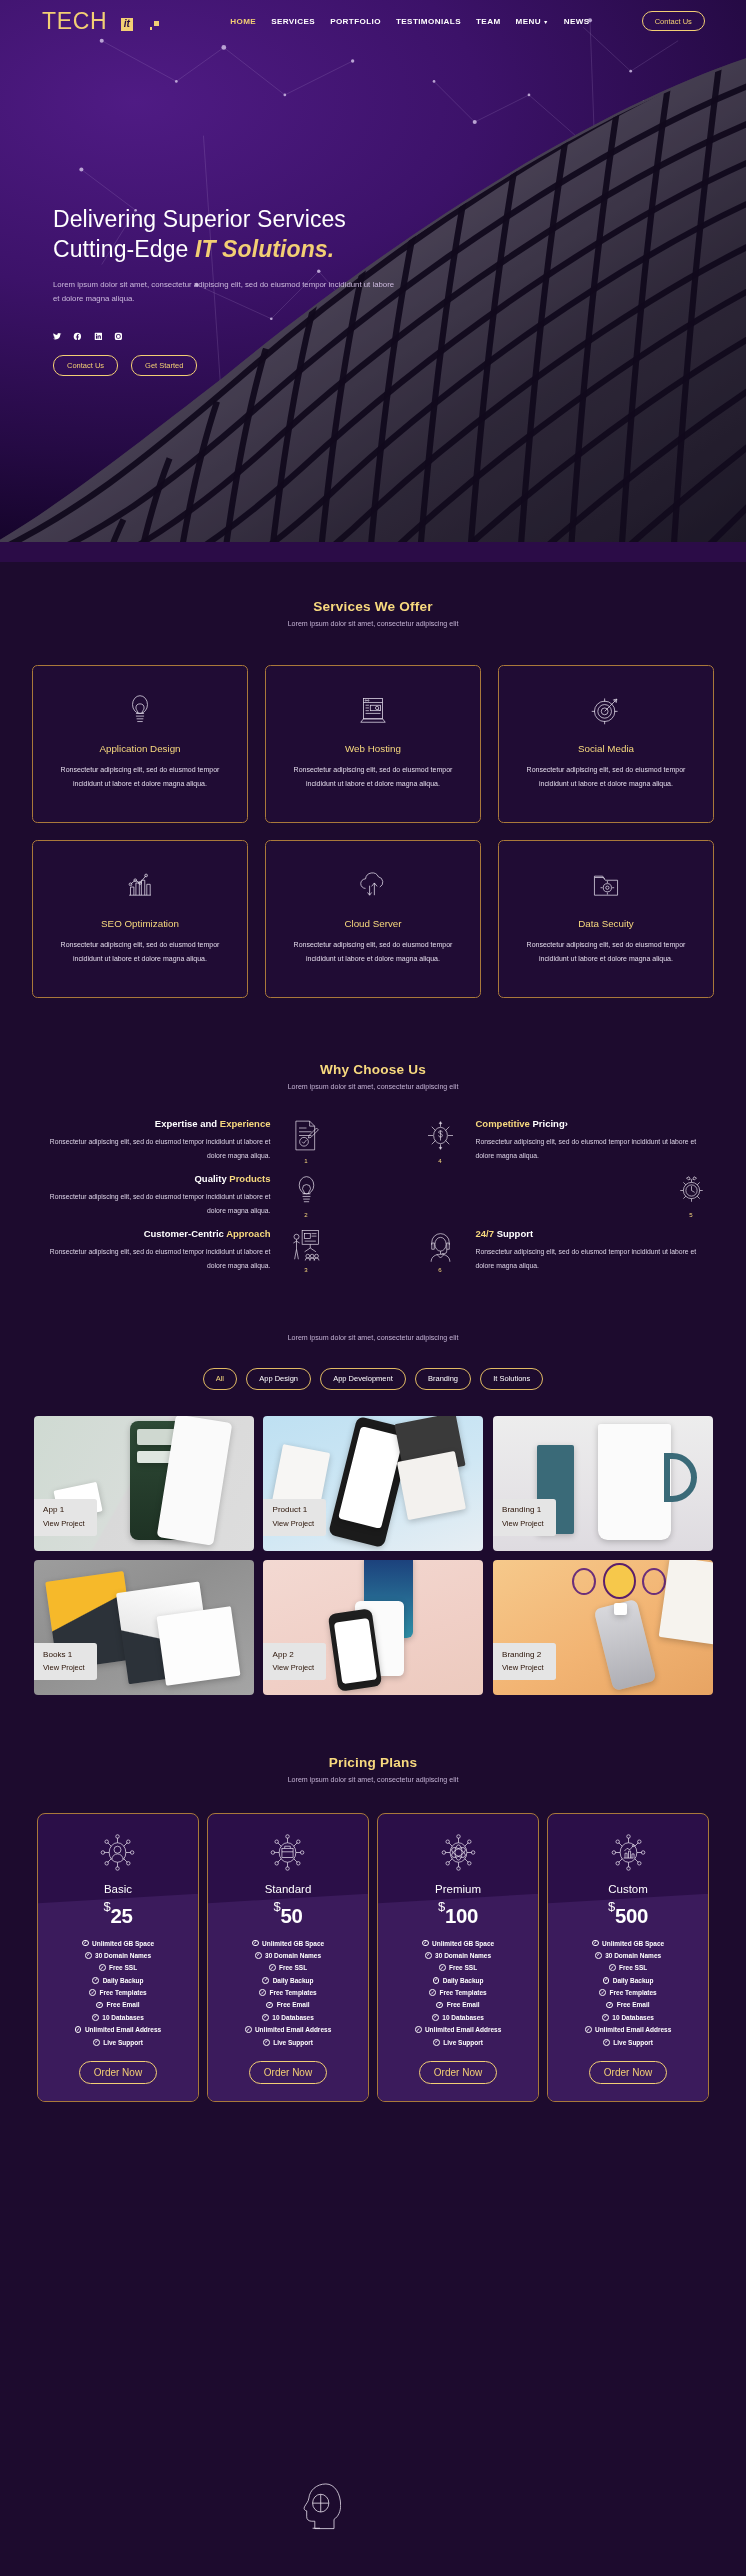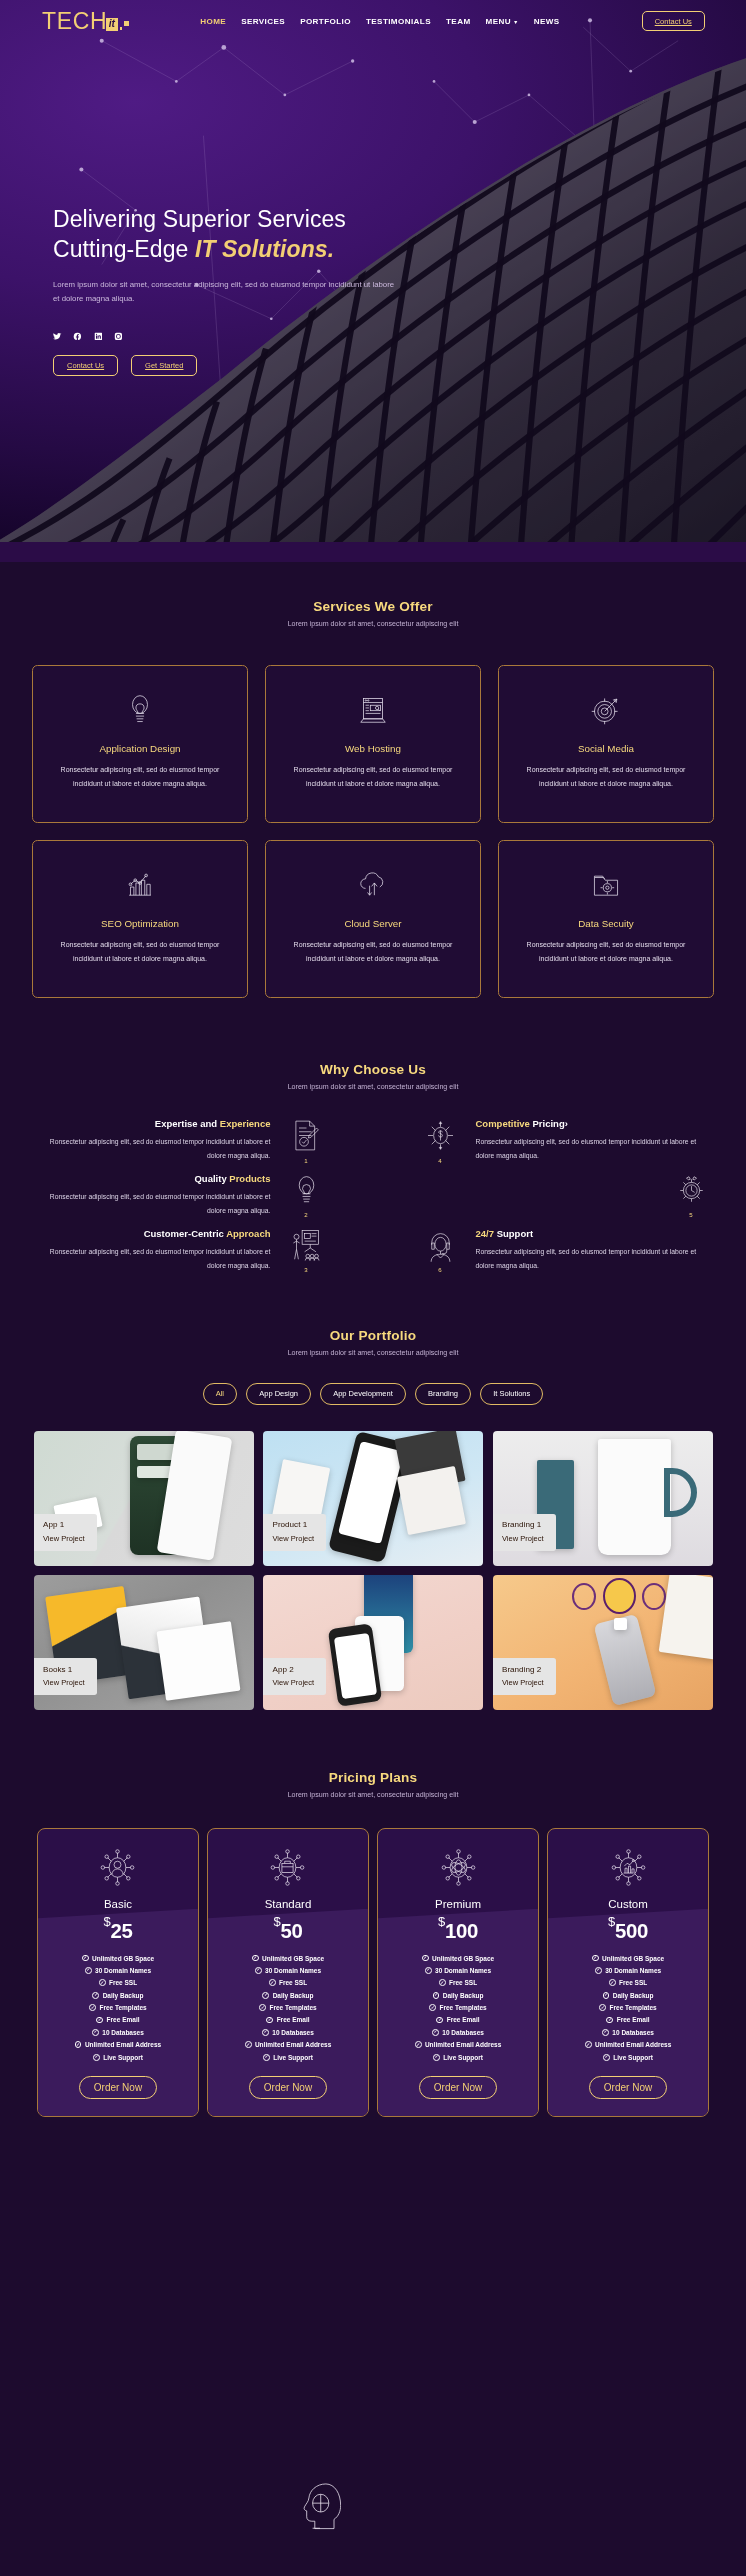--- a/index.html
+++ b/index.html
@@ -12,32 +12,32 @@
 
   
   .hero{position:relative;width:746px;height:562px;overflow:hidden;
     background:
       radial-gradient(110% 80% at 18% 18%, #4f1b84 0%, #3c1269 42%, #250a44 78%, #15042a 100%);
   }
   .hero-grid-wrap{position:absolute;inset:0;overflow:hidden;}
   .hero-dark-bottom{position:absolute;left:0;right:0;bottom:0;height:20.4px;background:#2b0c47;}
   .constellation{position:absolute;inset:0;}
   .navbar{position:absolute;top:0;left:0;right:0;height:42px;display:flex;align-items:center;z-index:40;}
-  .logo{margin-left:42px;display:flex;align-items:flex-end;gap:0px;}
+  .logo{margin-left:42px;display:flex;align-items:flex-end;gap:15px;}
   .logo-tech{font-size:23px;letter-spacing:0.7px;font-weight:400;color:#f3cf74;line-height:1;font-family:"Liberation Sans",sans-serif;}
   .logo-it{background:#f3cf74;color:#2a0b44;font-weight:bold;font-size:10.2px;padding:1.4px 2.7px 2px 2.7px;line-height:1;margin-left:-1.4px;margin-bottom:1.4px;font-style:italic;}
   .logo-sq{display:inline-block;margin-left:2px;margin-bottom:2.7px;}
   .logo-sq i{display:block;background:#f3cf74;}
   .logo-sq i.a{width:4.8px;height:4.8px;margin-left:4.8px;margin-bottom:1.4px;}
   .logo-sq i.b{width:2.7px;height:2.7px;}
   .nav-links{display:flex;align-items:center;gap:15px;margin-left:71px;}
   .nav-links a{color:#fff;text-decoration:none;font-size:8.1px;letter-spacing:0.4px;font-weight:bold;white-space:nowrap;}
   .nav-links a.active{color:#f3cf74;}
   .nav-caret{font-size:5.4px;margin-left:2px;}
-  .btn-outline{border:1px solid #f3cf74;color:#f3cf74;border-radius:5px;padding:4.8px 12.2px;font-size:7.5px;background:transparent;cursor:pointer;white-space:nowrap;text-decoration:underline;}
+  .btn-outline{border:1px solid #f3cf74;color:#f3cf74;border-radius:10px;padding:4.8px 12.2px;font-size:7.5px;background:transparent;cursor:pointer;white-space:nowrap;}
   .nav-contact{margin-left:auto;margin-right:41px;}
   .hero-body{position:absolute;left:53px;top:204px;z-index:30;max-width:421px;}
   .hero-h1{font-size:23px;line-height:1.32;font-weight:400;letter-spacing:0.1px;}
   .hero-h1 .accent{color:#f3cf74;font-style:italic;font-weight:bold;}
   .hero-p{margin-top:13px;font-size:7.8px;line-height:1.85;color:#cbb9dc;max-width:349px;}
   .socials{display:flex;gap:11.5px;margin-top:25px;}
   .socials svg{width:8.8px;height:8.8px;fill:#fff;display:block;}
   .hero-btns{display:flex;gap:13px;margin-top:14.3px;}
   .hero-btns .btn-outline{padding:5.4px 13px;font-size:7.5px;}
 
@@ -449,21 +449,20 @@
       <svg viewBox="0 0 60 84">
           <path d="M40 4c-13 0-22 9-23 19-.5 5-4 8-6 12-1.5 3 .5 5 3 5.5v8c0 4 3 6 7 6h4v10h26V52c6-4 9-11 9-19C60 17 52 4 40 4z"></path>
           <path d="M22 64h10"></path>
           <ellipse cx="33" cy="30" rx="11" ry="12"></ellipse>
           <path d="M33 18v24M22 30h22"></path>
         </svg>
     </div>
   </section>
 
   <section class="section portfolio">
-    <h2 class="sec-title">Our Portfolio</h2>
     <p class="sec-sub">Lorem ipsum dolor sit amet, consectetur adipiscing elit</p>
     <div class="filters" id="pfilters">
         <button class="chip active">All</button>
         <button class="chip ">App Design</button>
         <button class="chip ">App Development</button>
         <button class="chip ">Branding</button>
         <button class="chip ">It Solutions</button>
       </div>
     <div class="pf-grid" id="pfgrid">
   <div class="pf-card">

